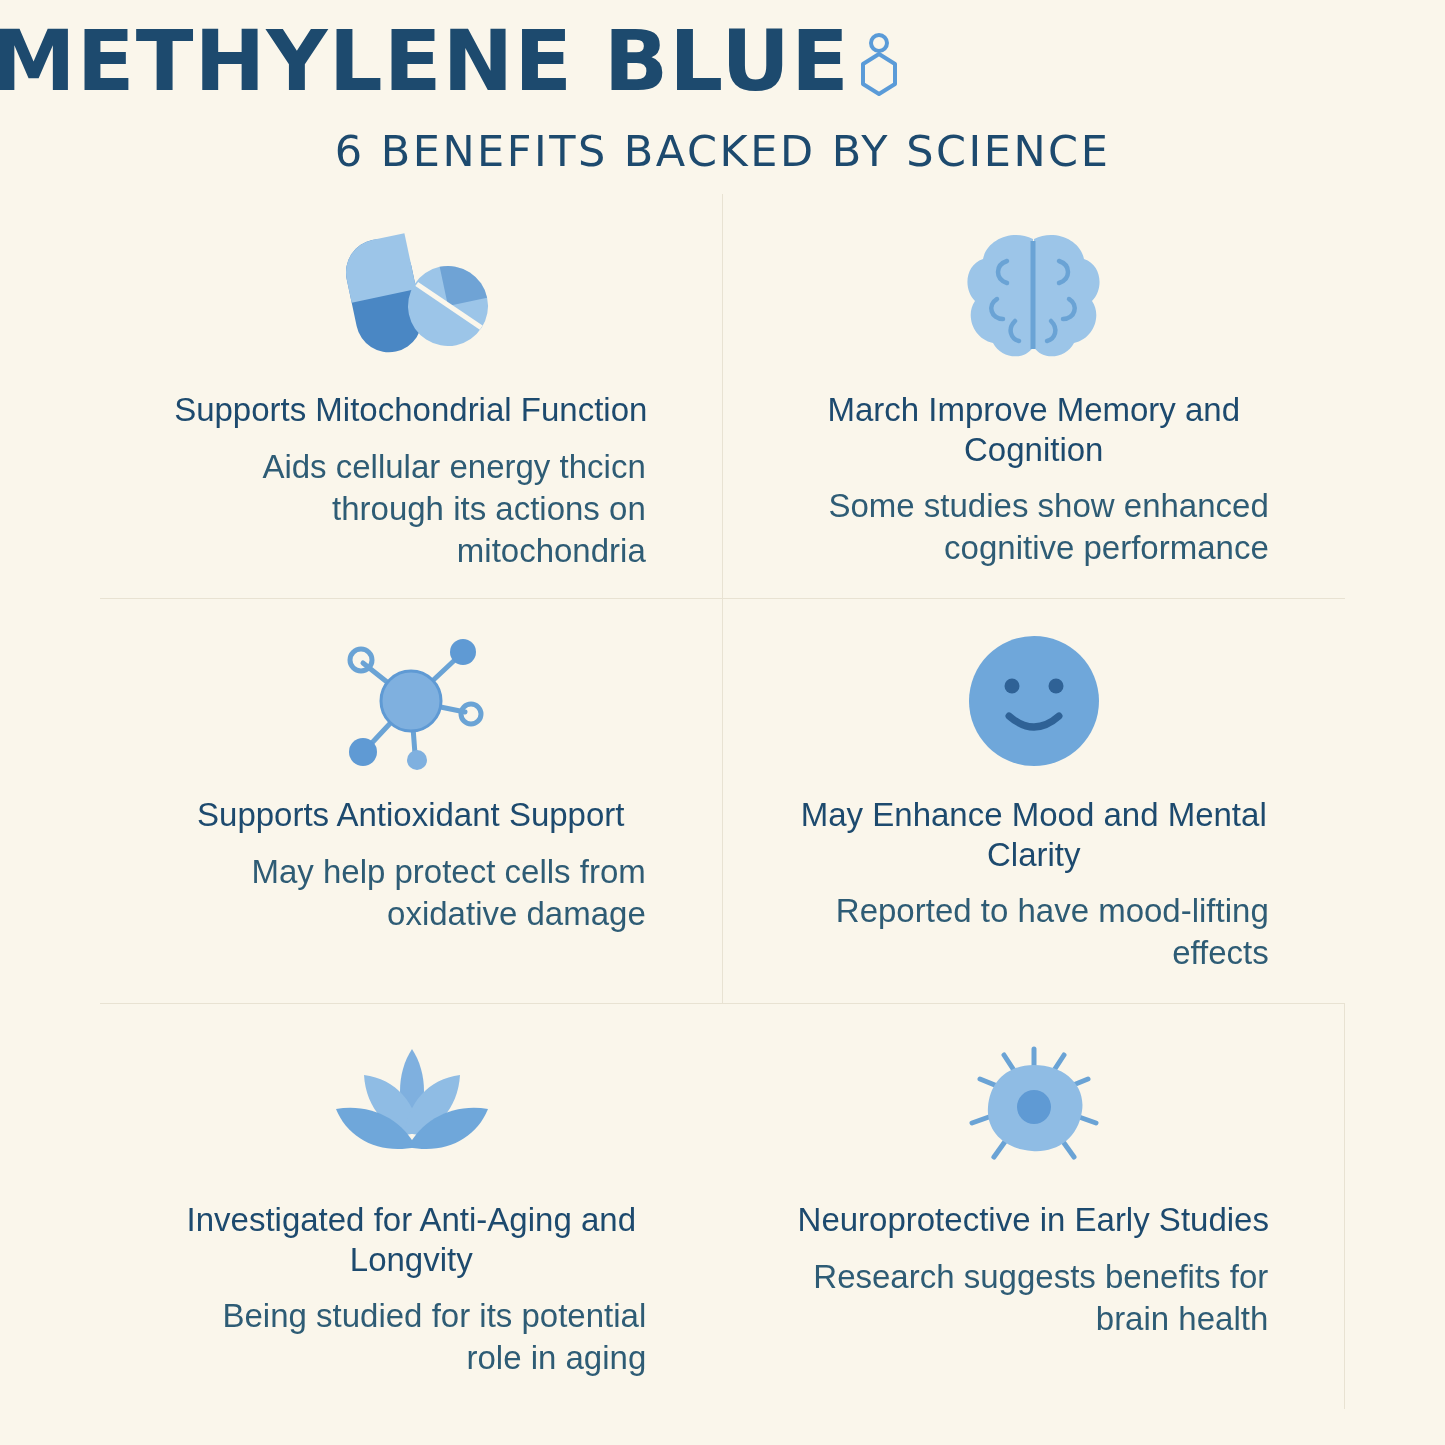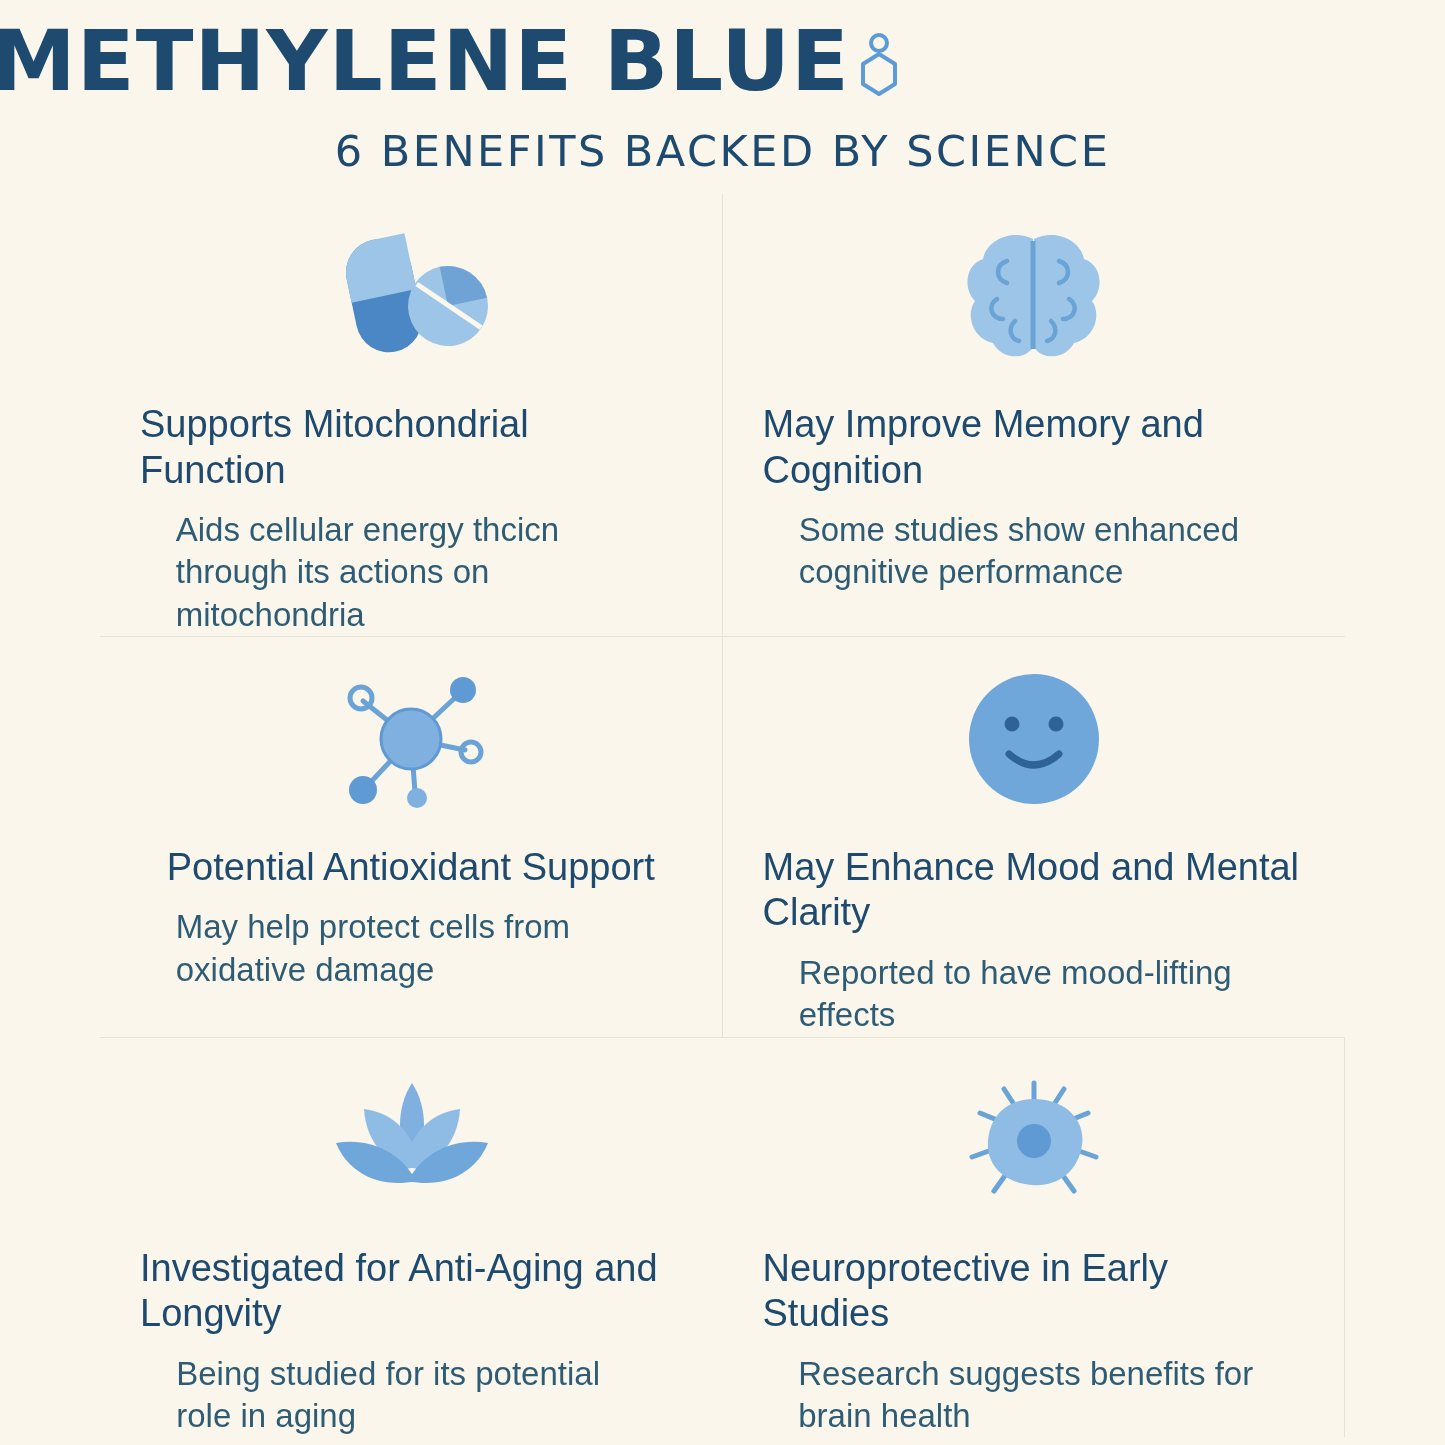--- a/index.html
+++ b/index.html
@@ -72,33 +72,33 @@
   }
   .cell.col-left { border-right: 1.5px solid #e8e2d2; }
   .cell.row-1, .cell.row-2 { border-bottom: 1.5px solid #e8e2d2; }
   .icon-wrap {
     height: 180px;
     display: flex;
     align-items: center;
     justify-content: center;
   }
   .cell-title {
-    font-size: 38px;
+    font-size: 33px;
     color: #1d4a6e;
-    text-align: left;
+    text-align: center;
     line-height: 1.2;
-    margin-top: 16px;
+    margin-top: 4px;
     font-weight: 500;
     max-width: 560px;
   }
   .cell-desc {
     margin-top: 16px;
     font-size: 33px;
     color: #1d4f6b;
-    text-align: left;
+    text-align: right;
     line-height: 1.28;
     max-width: 470px;
     opacity: 0.92;
   }
 </style>
 </head>
 <body>
 
 <div class="poster">
 
@@ -144,21 +144,21 @@
           <g stroke="#6aa3d5" stroke-width="4.5" fill="none" stroke-linecap="round">
             <path d="M56 40 C44 44 44 58 56 62"></path>
             <path d="M46 78 C36 84 40 98 52 98"></path>
             <path d="M64 100 C56 108 60 118 68 120"></path>
             <path d="M108 40 C120 44 120 58 108 62"></path>
             <path d="M118 78 C128 84 124 98 112 98"></path>
             <path d="M100 100 C108 108 104 118 96 120"></path>
           </g>
         </svg>
       </div>
-      <div class="cell-title">May Improve Memory and Cognition</div>
+      <div class="cell-title">March Improve Memory and Cognition</div>
       <div class="cell-desc">Some studies show enhanced cognitive performance</div>
     </div>
 
     <div class="cell col-left row-2">
       <div class="icon-wrap">
         <svg width="175" height="150" viewBox="0 0 175 150">
           <g stroke="#6aa3d5" stroke-width="5" stroke-linecap="round">
             <line x1="88" y1="75" x2="40" y2="37"></line>
             <line x1="88" y1="75" x2="136" y2="30"></line>
             <line x1="88" y1="75" x2="142" y2="86"></line>
@@ -167,21 +167,21 @@
           </g>
           <circle cx="88" cy="75" r="30" fill="#7fb0df"></circle>
           <circle cx="88" cy="75" r="30" fill="none" stroke="#5f9ad4" stroke-width="3"></circle>
           <circle cx="38" cy="34" r="11" fill="none" stroke="#6aa3d5" stroke-width="5"></circle>
           <circle cx="140" cy="26" r="13" fill="#5f9ad4"></circle>
           <circle cx="148" cy="88" r="10" fill="none" stroke="#6aa3d5" stroke-width="5"></circle>
           <circle cx="40" cy="126" r="14" fill="#5f9ad4"></circle>
           <circle cx="94" cy="134" r="10" fill="#7fb0df"></circle>
         </svg>
       </div>
-      <div class="cell-title">Potential Antioxidant Support</div>
+      <div class="cell-title">Supports Antioxidant Support</div>
       <div class="cell-desc">May help protect cells from oxidative damage</div>
     </div>
 
     <div class="cell row-2">
       <div class="icon-wrap">
         <svg width="150" height="150" viewBox="0 0 150 150">
           <circle cx="75" cy="75" r="65" fill="#6fa7da"></circle>
           <circle cx="53" cy="60" r="7.5" fill="#2f6296"></circle>
           <circle cx="97" cy="60" r="7.5" fill="#2f6296"></circle>
           <path d="M50 90 Q75 112 100 90" fill="none" stroke="#2f6296" stroke-width="7" stroke-linecap="round"></path>

